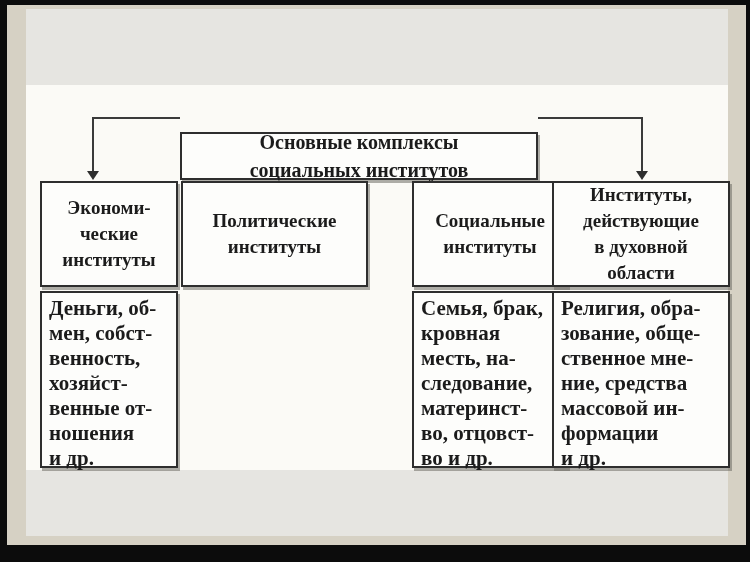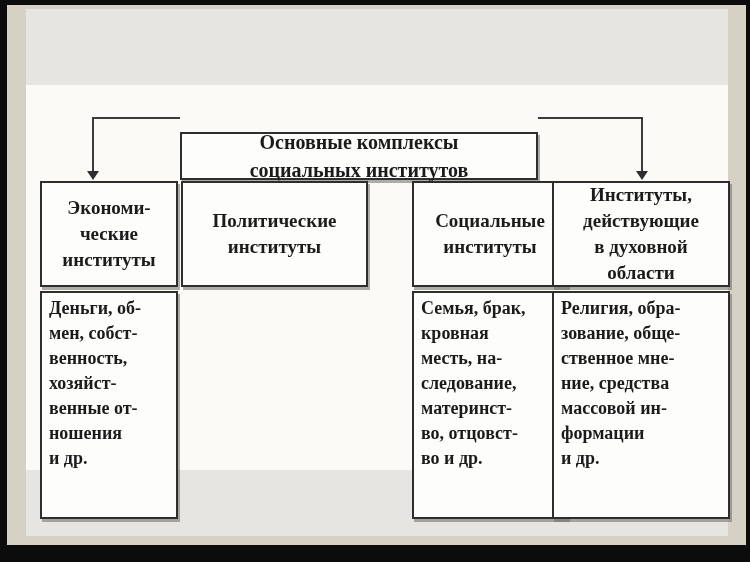--- a/index.html
+++ b/index.html
@@ -60,24 +60,24 @@
   .header-box {
     top: 181px; height: 106px;
     display: flex; align-items: center; justify-content: center;
     text-align: center;
     font-weight: bold;
     font-size: 19px;
     line-height: 26px;
     white-space: pre-line;
   }
   .body-box {
-    top: 291px; height: 228px;
+    top: 291px; height: 177px;
     padding: 3px 2px 0 7px;
     font-weight: bold;
-    font-size: 18px;
+    font-size: 21px;
     line-height: 25px;
     white-space: pre-line;
   }
   .col1 { left: 40px;  width: 138px; }
   .col2 { left: 181px; width: 187px; }
   .col3 { left: 383px; width: 156px; margin-left: 29px; }
   .col4 { left: 552px; width: 178px; }
 
   .line {
     position: absolute;

